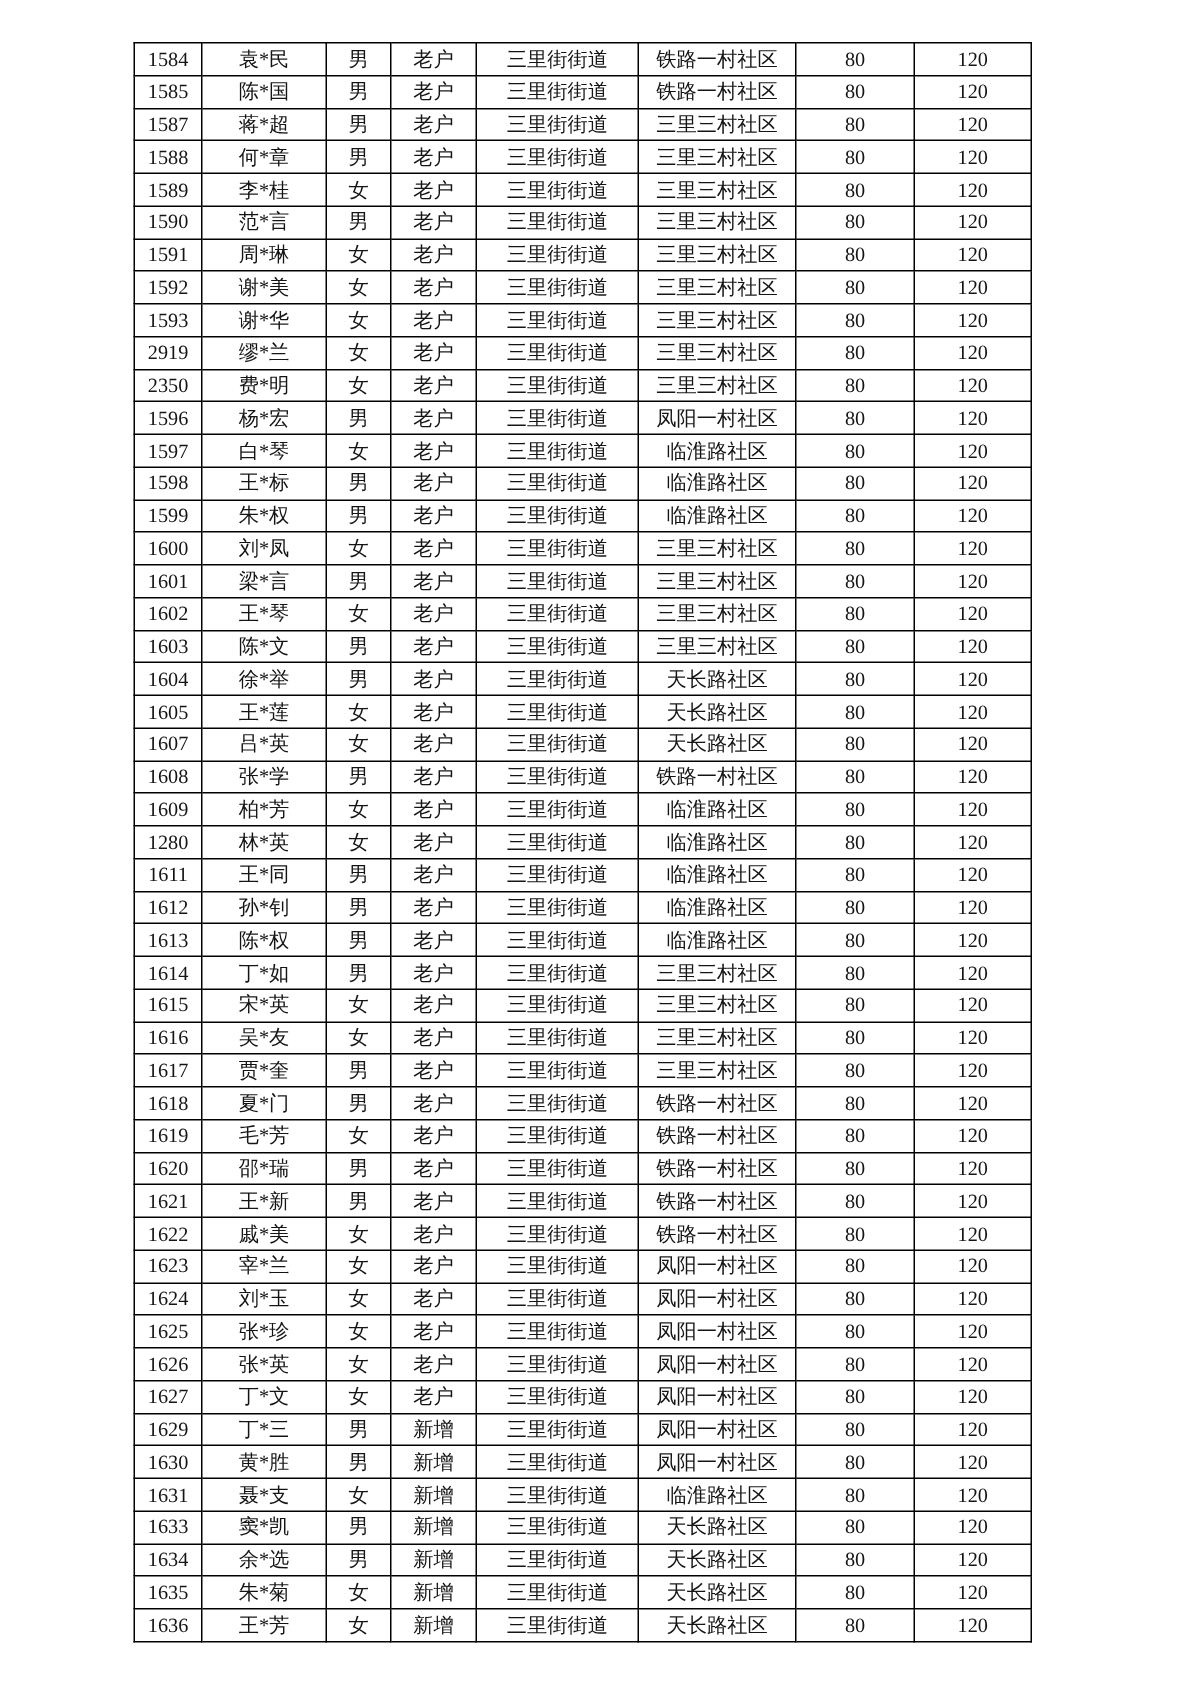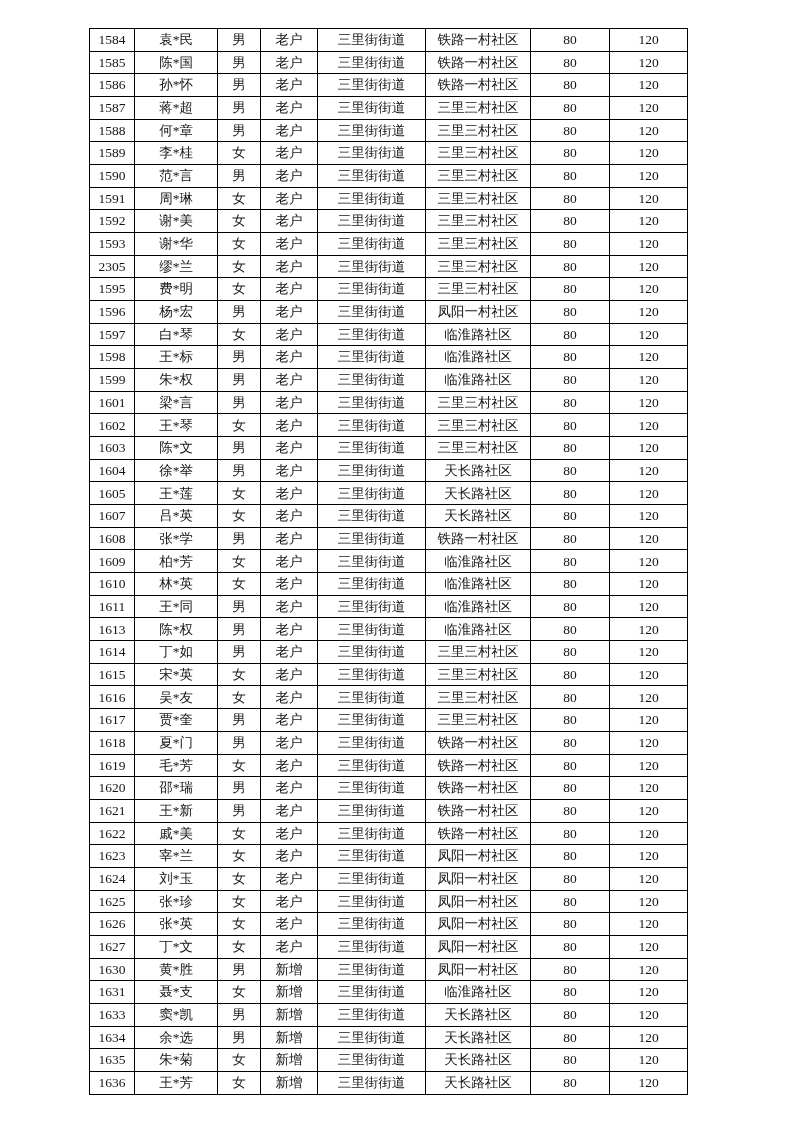--- a/index.html
+++ b/index.html
@@ -71,30 +71,20 @@
           <td>1585</td>
           <td>陈*国</td>
           <td>男</td>
           <td>老户</td>
           <td>三里街街道</td>
           <td>铁路一村社区</td>
           <td>80</td>
           <td>120</td>
         </tr>
         <tr>
-          <td>1586</td>
-          <td>孙*怀</td>
-          <td>男</td>
-          <td>老户</td>
-          <td>三里街街道</td>
-          <td>铁路一村社区</td>
-          <td>80</td>
-          <td>120</td>
-        </tr>
-        <tr>
           <td>1587</td>
           <td>蒋*超</td>
           <td>男</td>
           <td>老户</td>
           <td>三里街街道</td>
           <td>三里三村社区</td>
           <td>80</td>
           <td>120</td>
         </tr>
         <tr>
@@ -151,31 +141,31 @@
           <td>1593</td>
           <td>谢*华</td>
           <td>女</td>
           <td>老户</td>
           <td>三里街街道</td>
           <td>三里三村社区</td>
           <td>80</td>
           <td>120</td>
         </tr>
         <tr>
-          <td>2305</td>
+          <td>2919</td>
           <td>缪*兰</td>
           <td>女</td>
           <td>老户</td>
           <td>三里街街道</td>
           <td>三里三村社区</td>
           <td>80</td>
           <td>120</td>
         </tr>
         <tr>
-          <td>1595</td>
+          <td>2350</td>
           <td>费*明</td>
           <td>女</td>
           <td>老户</td>
           <td>三里街街道</td>
           <td>三里三村社区</td>
           <td>80</td>
           <td>120</td>
         </tr>
         <tr>
           <td>1596</td>
@@ -211,20 +201,30 @@
           <td>1599</td>
           <td>朱*权</td>
           <td>男</td>
           <td>老户</td>
           <td>三里街街道</td>
           <td>临淮路社区</td>
           <td>80</td>
           <td>120</td>
         </tr>
         <tr>
+          <td>1600</td>
+          <td>刘*凤</td>
+          <td>女</td>
+          <td>老户</td>
+          <td>三里街街道</td>
+          <td>三里三村社区</td>
+          <td>80</td>
+          <td>120</td>
+        </tr>
+        <tr>
           <td>1601</td>
           <td>梁*言</td>
           <td>男</td>
           <td>老户</td>
           <td>三里街街道</td>
           <td>三里三村社区</td>
           <td>80</td>
           <td>120</td>
         </tr>
         <tr>
@@ -291,40 +291,50 @@
           <td>1609</td>
           <td>柏*芳</td>
           <td>女</td>
           <td>老户</td>
           <td>三里街街道</td>
           <td>临淮路社区</td>
           <td>80</td>
           <td>120</td>
         </tr>
         <tr>
-          <td>1610</td>
+          <td>1280</td>
           <td>林*英</td>
           <td>女</td>
           <td>老户</td>
           <td>三里街街道</td>
           <td>临淮路社区</td>
           <td>80</td>
           <td>120</td>
         </tr>
         <tr>
           <td>1611</td>
           <td>王*同</td>
           <td>男</td>
           <td>老户</td>
           <td>三里街街道</td>
           <td>临淮路社区</td>
           <td>80</td>
           <td>120</td>
         </tr>
         <tr>
+          <td>1612</td>
+          <td>孙*钊</td>
+          <td>男</td>
+          <td>老户</td>
+          <td>三里街街道</td>
+          <td>临淮路社区</td>
+          <td>80</td>
+          <td>120</td>
+        </tr>
+        <tr>
           <td>1613</td>
           <td>陈*权</td>
           <td>男</td>
           <td>老户</td>
           <td>三里街街道</td>
           <td>临淮路社区</td>
           <td>80</td>
           <td>120</td>
         </tr>
         <tr>
@@ -455,20 +465,30 @@
           <td>三里街街道</td>
           <td>凤阳一村社区</td>
           <td>80</td>
           <td>120</td>
         </tr>
         <tr>
           <td>1627</td>
           <td>丁*文</td>
           <td>女</td>
           <td>老户</td>
+          <td>三里街街道</td>
+          <td>凤阳一村社区</td>
+          <td>80</td>
+          <td>120</td>
+        </tr>
+        <tr>
+          <td>1629</td>
+          <td>丁*三</td>
+          <td>男</td>
+          <td>新增</td>
           <td>三里街街道</td>
           <td>凤阳一村社区</td>
           <td>80</td>
           <td>120</td>
         </tr>
         <tr>
           <td>1630</td>
           <td>黄*胜</td>
           <td>男</td>
           <td>新增</td>

